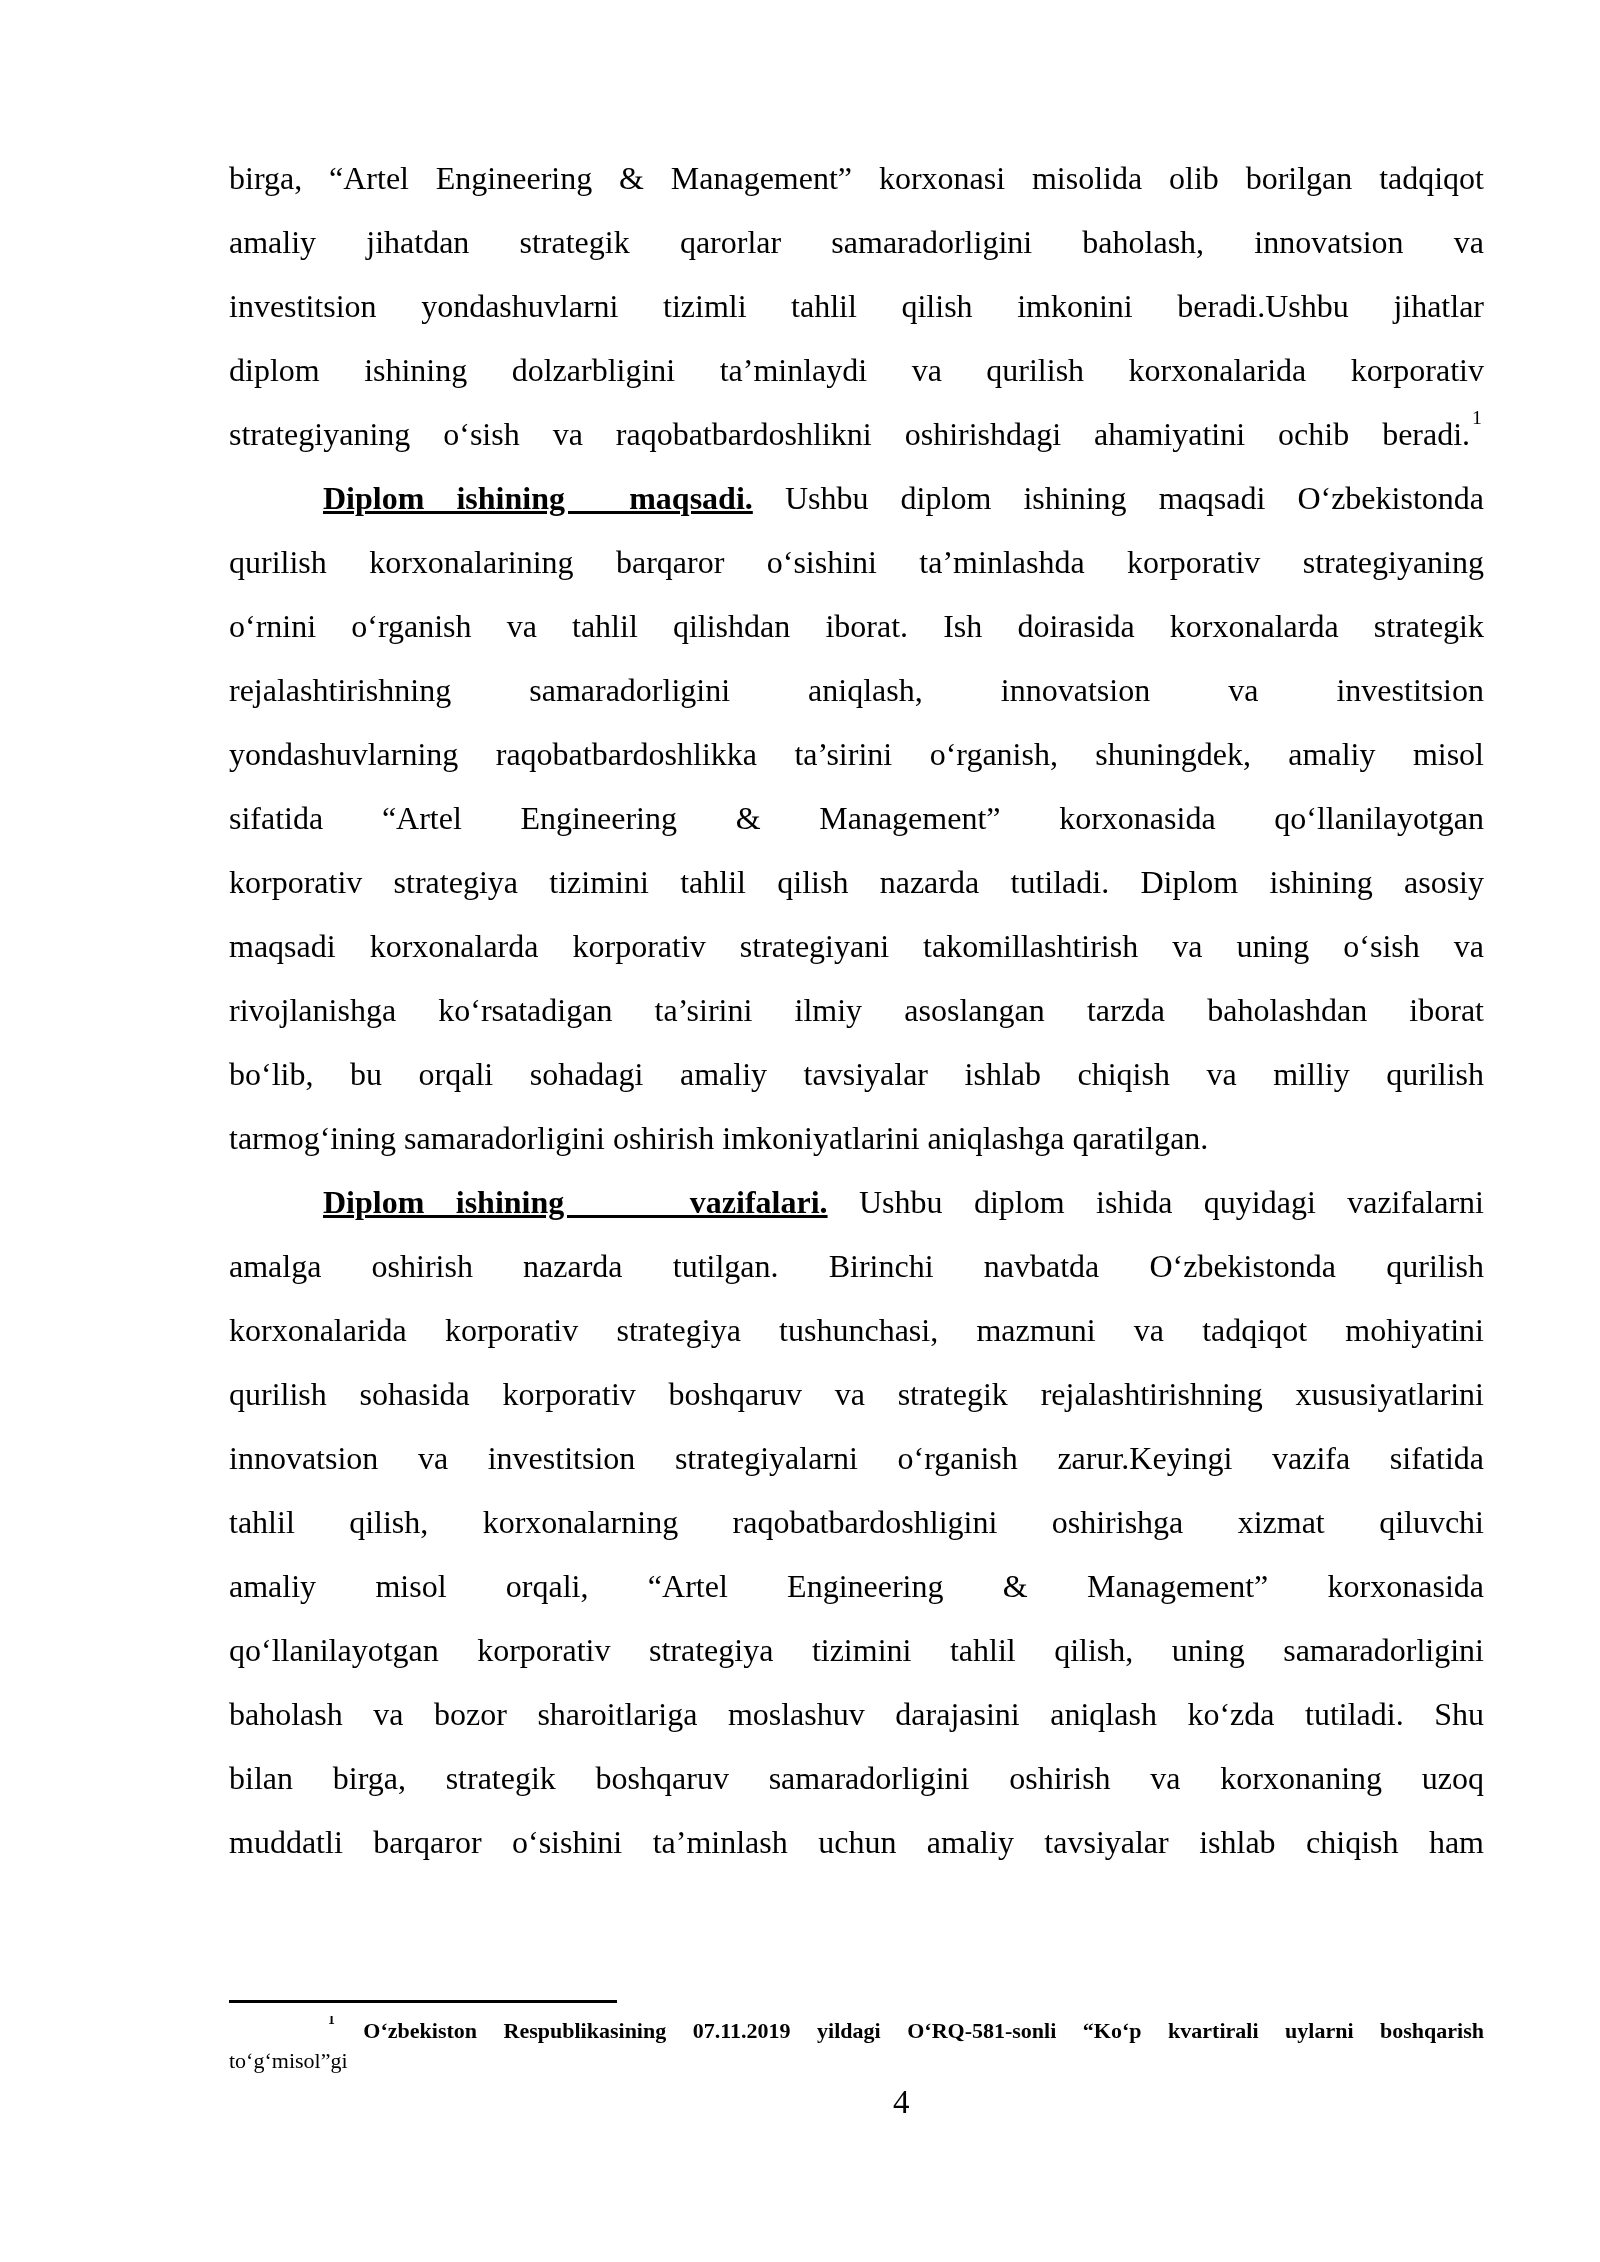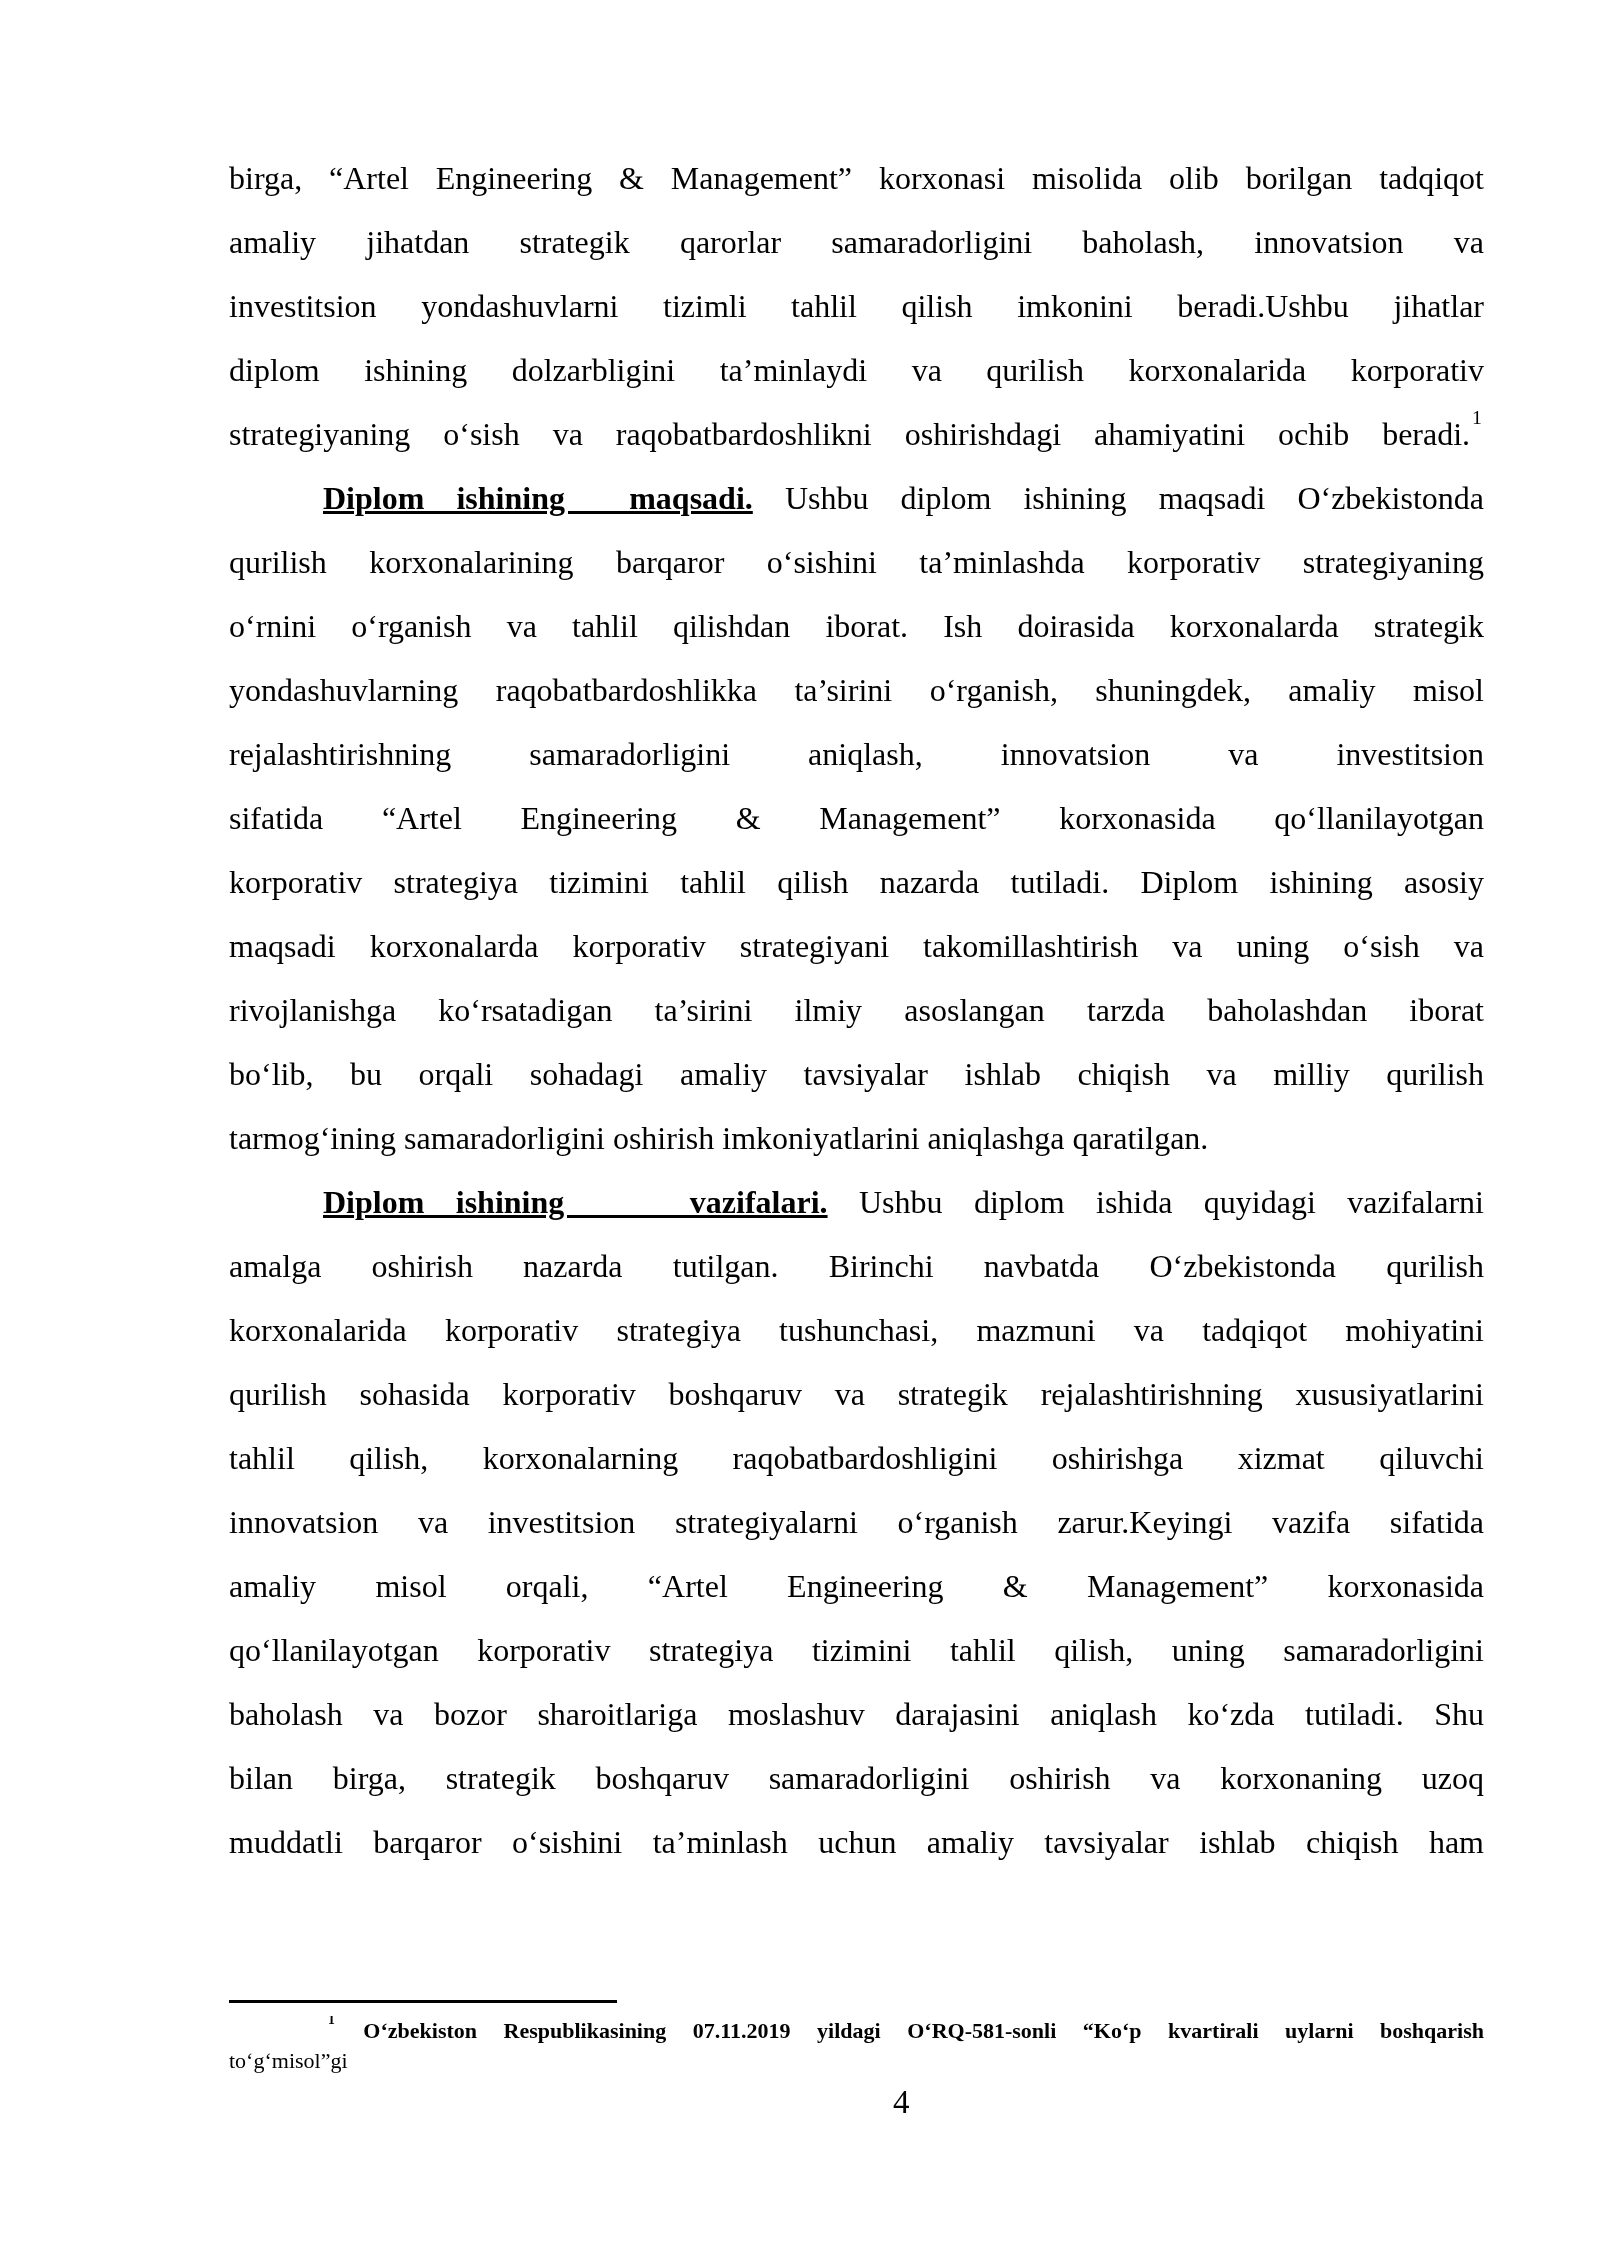--- a/index.html
+++ b/index.html
@@ -77,36 +77,36 @@
         <div class="line"><span>birga, “Artel Engineering &amp; Management” korxonasi misolida olib borilgan tadqiqot</span></div>
         <div class="line"><span>amaliy jihatdan strategik qarorlar samaradorligini baholash, innovatsion va</span></div>
         <div class="line"><span>investitsion yondashuvlarni tizimli tahlil qilish imkonini beradi.Ushbu jihatlar</span></div>
         <div class="line"><span>diplom ishining dolzarbligini ta’minlaydi va qurilish korxonalarida korporativ</span></div>
         <div class="line"><span>strategiyaning o‘sish va raqobatbardoshlikni oshirishdagi ahamiyatini ochib beradi.</span><sup class="fnref">1</sup></div>
       </div>
       <div class="paragraph">
         <div class="line indent"><b>Diplom ishining&nbsp; maqsadi.</b><span> Ushbu diplom ishining maqsadi O‘zbekistonda</span></div>
         <div class="line"><span>qurilish korxonalarining barqaror o‘sishini ta’minlashda korporativ strategiyaning</span></div>
         <div class="line"><span>o‘rnini o‘rganish va tahlil qilishdan iborat. Ish doirasida korxonalarda strategik</span></div>
+        <div class="line"><span>rejalashtirishning samaradorligini aniqlash, innovatsion va investitsion</span></div>
         <div class="line"><span>yondashuvlarning raqobatbardoshlikka ta’sirini o‘rganish, shuningdek, amaliy misol</span></div>
-        <div class="line"><span>rejalashtirishning samaradorligini aniqlash, innovatsion va investitsion</span></div>
         <div class="line"><span>sifatida “Artel Engineering &amp; Management” korxonasida qo‘llanilayotgan</span></div>
         <div class="line"><span>korporativ strategiya tizimini tahlil qilish nazarda tutiladi. Diplom ishining asosiy</span></div>
         <div class="line"><span>maqsadi korxonalarda korporativ strategiyani takomillashtirish va uning o‘sish va</span></div>
         <div class="line"><span>rivojlanishga ko‘rsatadigan ta’sirini ilmiy asoslangan tarzda baholashdan iborat</span></div>
         <div class="line"><span>bo‘lib, bu orqali sohadagi amaliy tavsiyalar ishlab chiqish va milliy qurilish</span></div>
         <div class="line last"><span>tarmog‘ining samaradorligini oshirish imkoniyatlarini aniqlashga qaratilgan.</span></div>
       </div>
       <div class="paragraph">
         <div class="line indent"><b>Diplom ishining&nbsp; &nbsp; vazifalari.</b><span> Ushbu diplom ishida quyidagi vazifalarni</span></div>
         <div class="line"><span>amalga oshirish nazarda tutilgan. Birinchi navbatda O‘zbekistonda qurilish</span></div>
         <div class="line"><span>korxonalarida korporativ strategiya tushunchasi, mazmuni va tadqiqot mohiyatini</span></div>
         <div class="line"><span>qurilish sohasida korporativ boshqaruv va strategik rejalashtirishning xususiyatlarini</span></div>
+        <div class="line"><span>innovatsion va investitsion strategiyalarni o‘rganish zarur.Keyingi vazifa sifatida</span></div>
         <div class="line"><span>tahlil qilish, korxonalarning raqobatbardoshligini oshirishga xizmat qiluvchi</span></div>
-        <div class="line"><span>innovatsion va investitsion strategiyalarni o‘rganish zarur.Keyingi vazifa sifatida</span></div>
         <div class="line"><span>amaliy misol orqali, “Artel Engineering &amp; Management” korxonasida</span></div>
         <div class="line"><span>qo‘llanilayotgan korporativ strategiya tizimini tahlil qilish, uning samaradorligini</span></div>
         <div class="line"><span>baholash va bozor sharoitlariga moslashuv darajasini aniqlash ko‘zda tutiladi. Shu</span></div>
         <div class="line"><span>bilan birga, strategik boshqaruv samaradorligini oshirish va korxonaning uzoq</span></div>
         <div class="line"><span>muddatli barqaror o‘sishini ta’minlash uchun amaliy tavsiyalar ishlab chiqish ham</span></div>
       </div>
     </div>
   <div class="footnote-sep"></div>
   <div class="footnote" id="footnote">
       <div class="paragraph">

